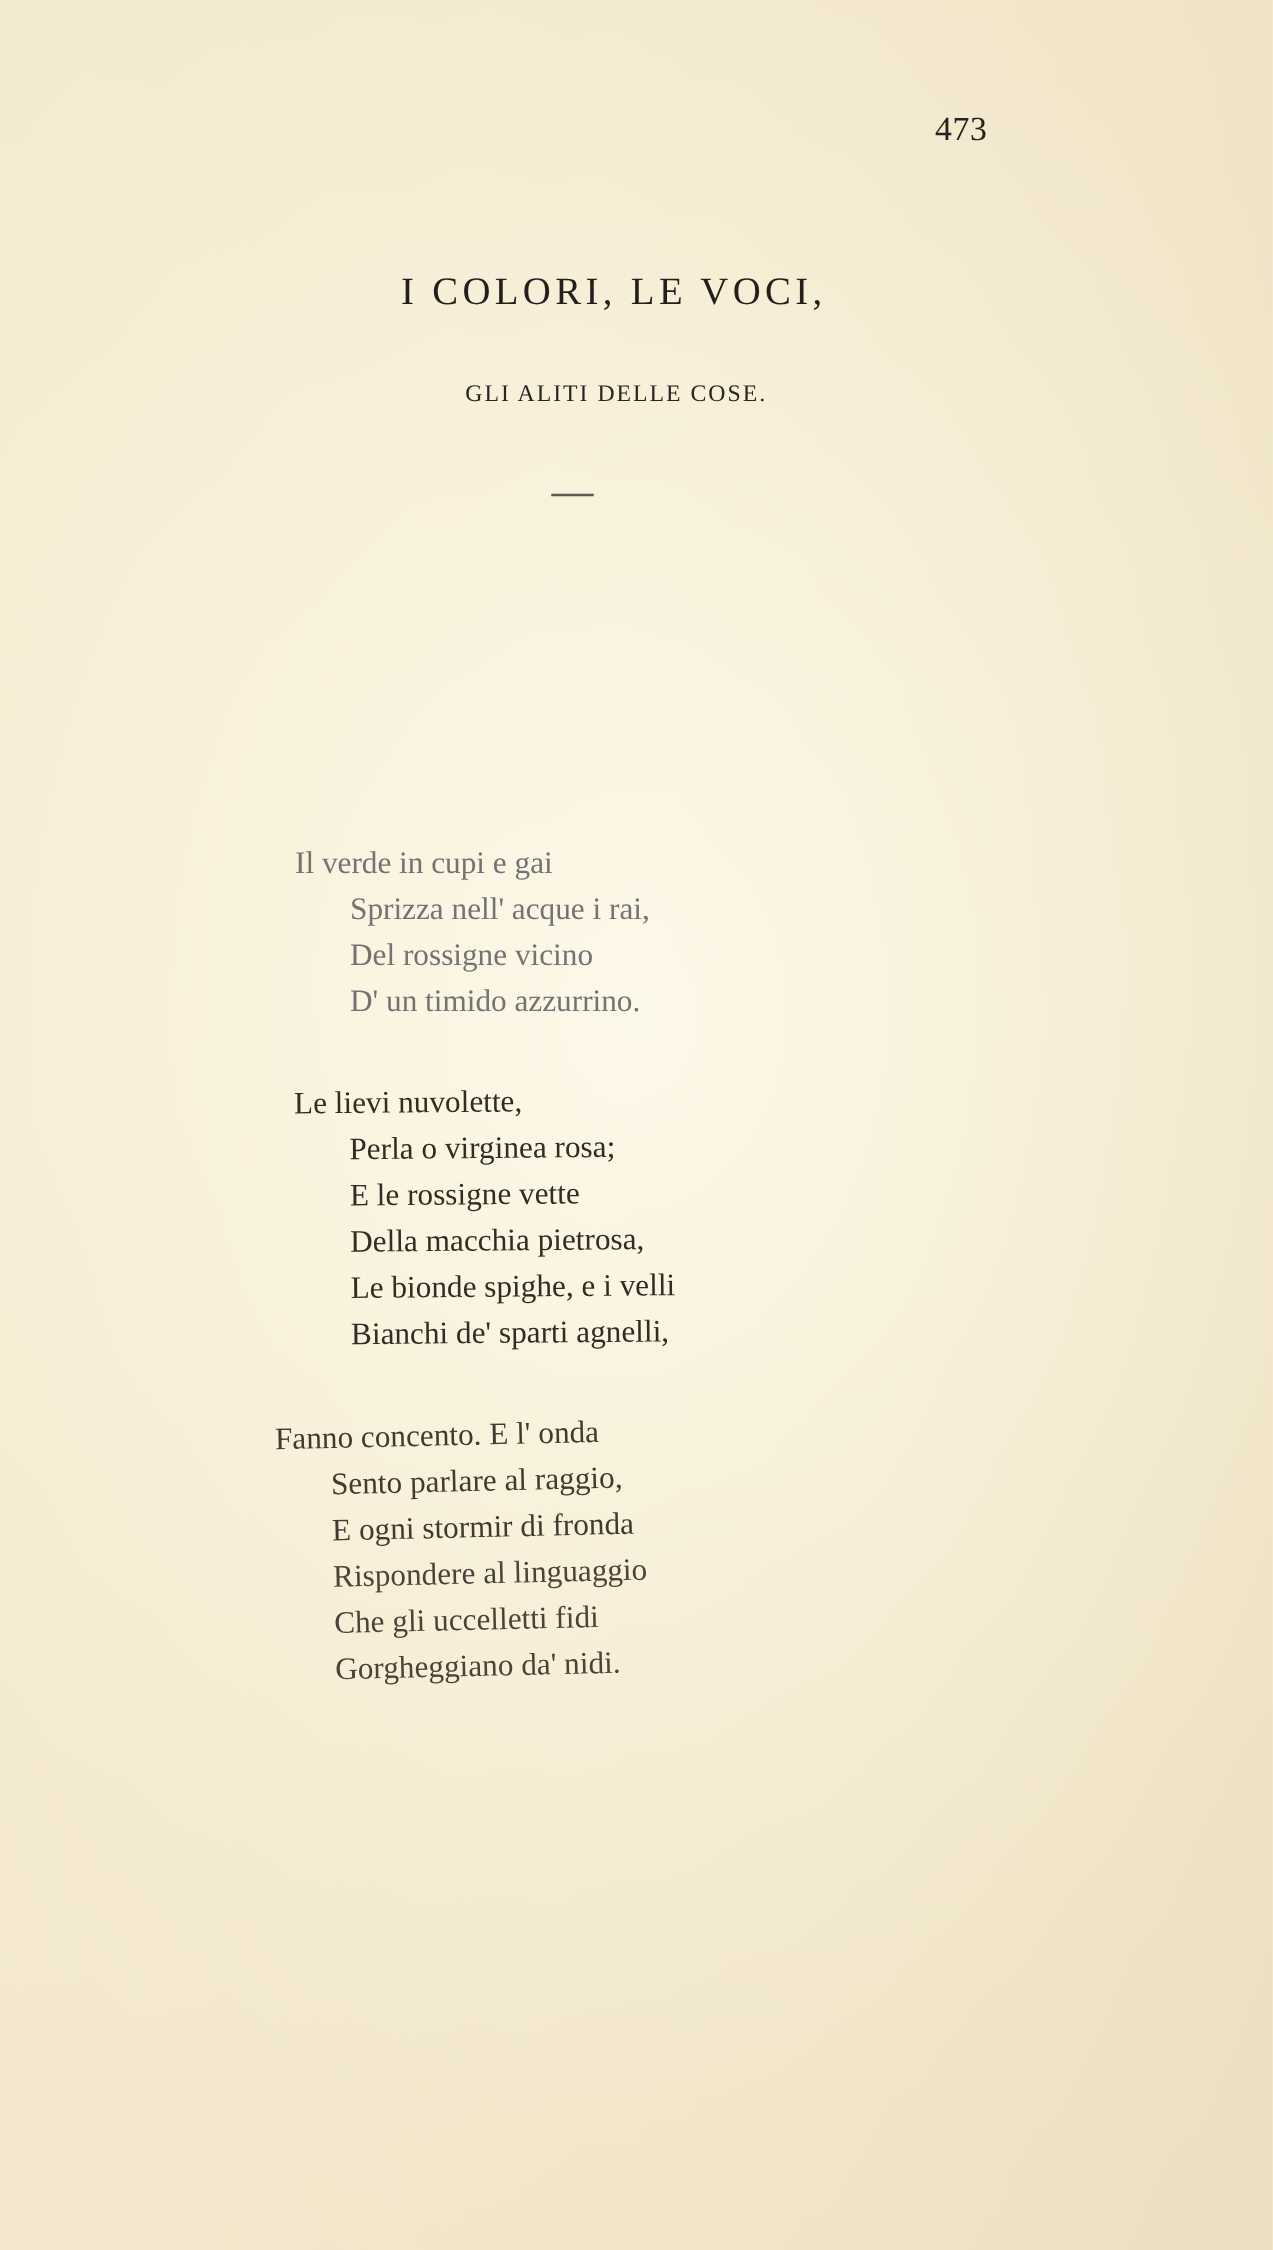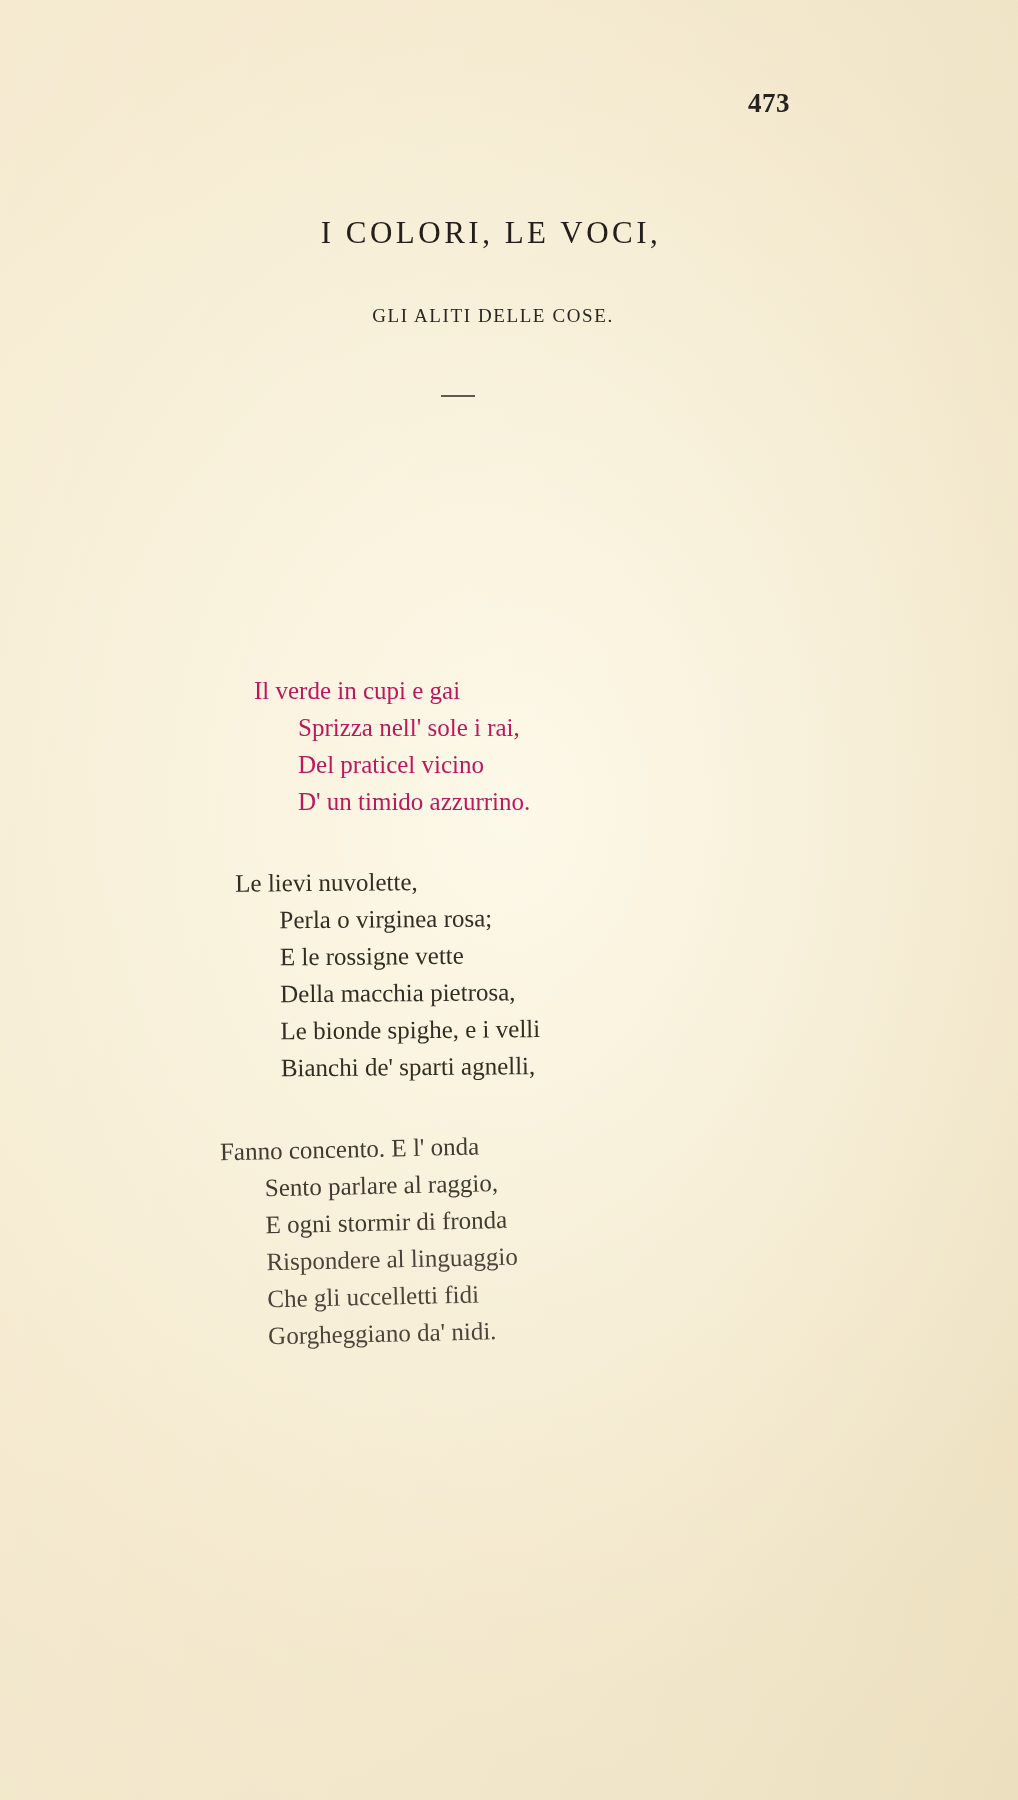--- a/index.html
+++ b/index.html
@@ -21,21 +21,21 @@
     inset: 0;
     background:
       radial-gradient(ellipse 120% 90% at 50% 45%, rgba(255,252,238,0.85) 0%, rgba(246,236,212,0.35) 55%, rgba(232,219,190,0.45) 100%),
       linear-gradient(100deg, #f6ecd2 0%, #f2e7ca 40%, #efe3c4 70%, #e9dcb9 100%);
   }
   .page-number {
     position: absolute;
     top: 88px;
     right: 228px;
     font-size: 27px;
-    font-weight: 700;
+    font-weight: 400;
     letter-spacing: 0.5px;
     color: #262220;
   }
   .title {
     position: absolute;
     top: 215px;
     left: 0;
     right: 0;
     text-align: center;
     font-size: 31px;
@@ -76,21 +76,21 @@
   .line {
     font-size: 25px;
     line-height: 37px;
     white-space: pre;
     color: #2e2822;
   }
   .line.indent {
     padding-left: 44px;
   }
   
-  .stanza.s1 .line { color: #be185d; margin-left: 18px; }
+  .stanza.s1 .line { color: #737373; }
   .stanza.s2 { transform: rotate(-0.5deg); }
   .stanza.s2 .line { color: #332c24; }
   .stanza.s3 { transform: rotate(-1.3deg) translateX(-14px); }
   .stanza.s3 .line { color: #393128; opacity: 0.95; }
   .stanza.s3 .line:nth-child(n+4) { opacity: 0.9; }
 </style>
 </head>
 <body>
 
 <div class="paper"></div>
@@ -98,22 +98,22 @@
 <div class="page-number">473</div>
 
 <div class="title">I COLORI, LE VOCI,</div>
 <div class="subtitle">GLI ALITI DELLE COSE.</div>
 <div class="rule"></div>
 
 <div class="poem">
 
   <div class="stanza s1">
     <div class="line">Il verde in cupi e gai</div>
-    <div class="line indent">Sprizza nell' sole i rai,</div>
-    <div class="line indent">Del praticel vicino</div>
+    <div class="line indent">Sprizza nell' acque i rai,</div>
+    <div class="line indent">Del rossigne vicino</div>
     <div class="line indent">D' un timido azzurrino.</div>
   </div>
 
   <div class="stanza s2">
     <div class="line">Le lievi nuvolette,</div>
     <div class="line indent">Perla o virginea rosa;</div>
     <div class="line indent">E le rossigne vette</div>
     <div class="line indent">Della macchia pietrosa,</div>
     <div class="line indent">Le bionde spighe, e i velli</div>
     <div class="line indent">Bianchi de' sparti agnelli,</div>

